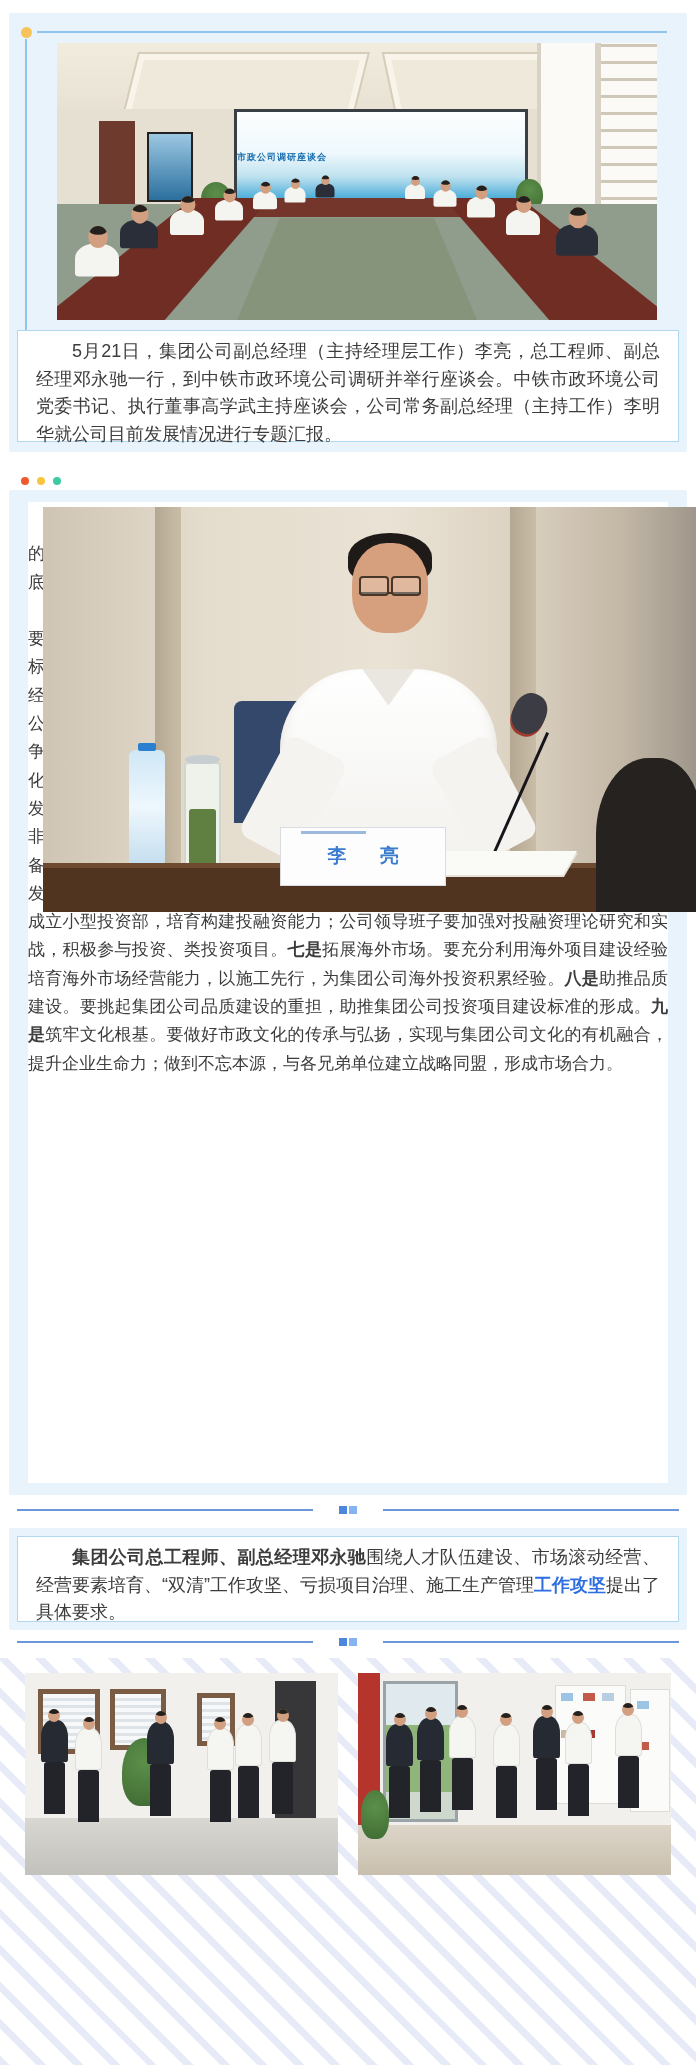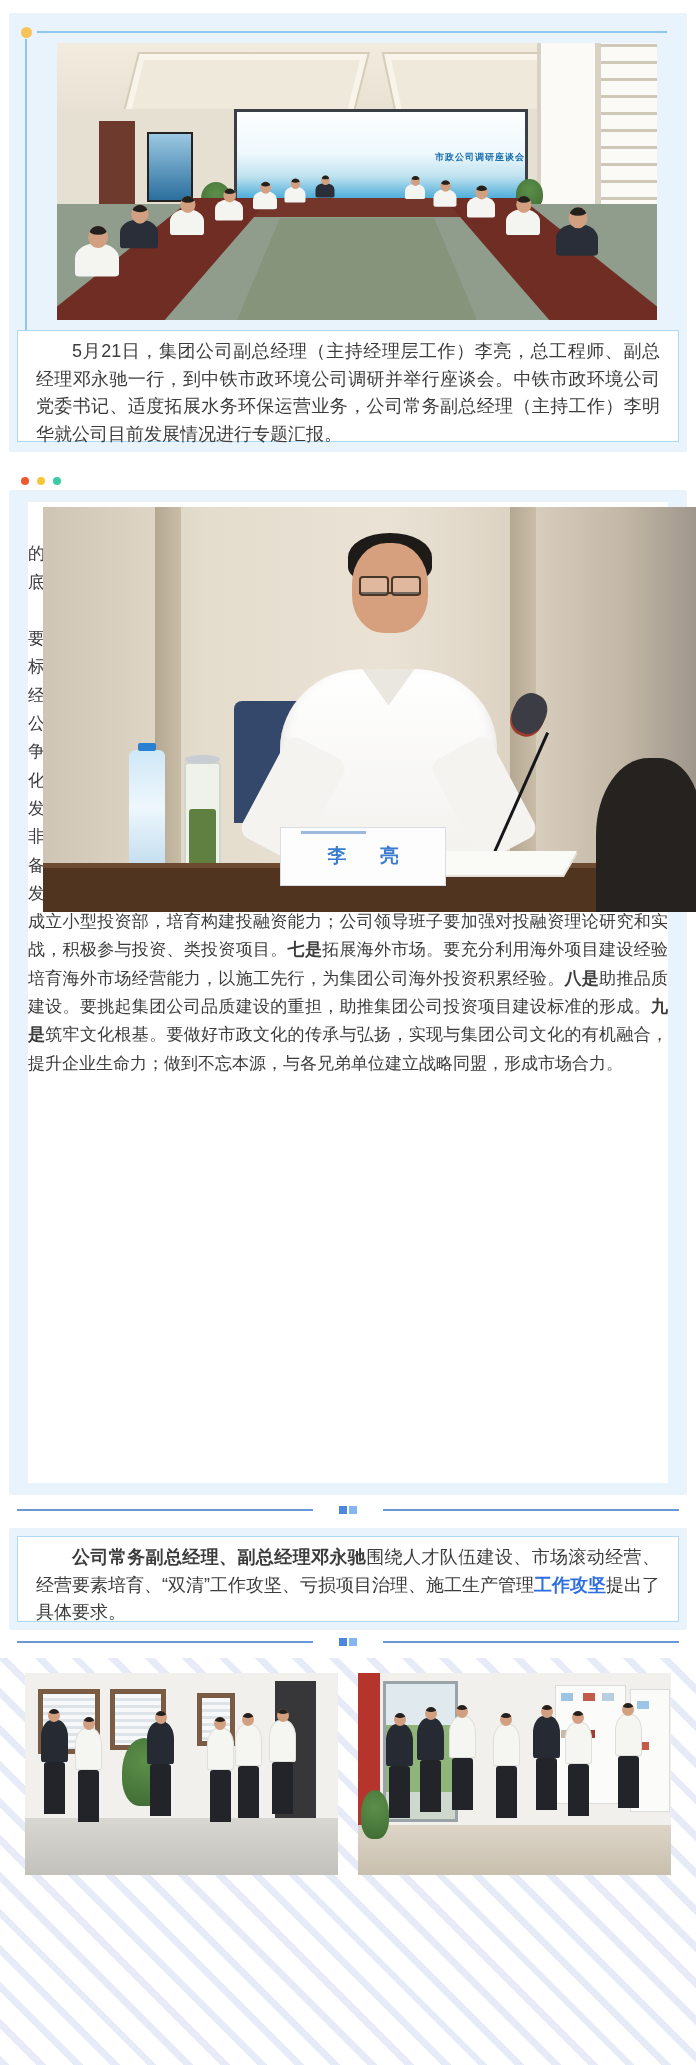--- a/index.html
+++ b/index.html
@@ -44,21 +44,21 @@
   .ph1{left:48px;top:30px;width:600px;height:277px;}
   .ph2{left:15px;top:5px;width:610px;height:405px;padding-left:48px;}
   .ph3{left:25px;top:15px;width:313px;height:202px;}
   .ph4{left:358px;top:15px;width:313px;height:202px;}
   .abs{position:absolute;}
   
   .mr-ceil{left:0;top:0;width:100%;height:42%;background:linear-gradient(180deg,#f2ecdf,#e0d9cb);}
   .mr-panel{border:6px solid #f8f4ea;outline:2px solid #d5ccba;background:#efe9db;}
   .mr-wall{left:0;top:24%;width:100%;height:40%;background:#e6e0d2;}
   .mr-screen{left:30%;top:25%;width:48%;height:33%;background:linear-gradient(180deg,#fdfefe 0%,#eef8fd 45%,#bfe2ef 70%,#2f9fd4 100%);
-     box-shadow:0 0 0 3px #3a3f46;display:flex;align-items:center;justify-content:flex-end;}
+     box-shadow:0 0 0 3px #3a3f46;display:flex;align-items:center;justify-content:flex-start;}
   .mr-screen span{font-size:9px;color:#1a6fae;letter-spacing:1px;font-weight:bold;}
   .mr-door{left:7%;top:28%;width:6%;height:36%;background:#6e3a2e;}
   .mr-tv{left:15%;top:32%;width:7%;height:24%;background:linear-gradient(180deg,#9cc8e2,#2b6f9e);border:2px solid #222;}
   .mr-win{top:0;height:68%;background:#fbfaf6;border-left:4px solid #d8d2c4;border-right:4px solid #d8d2c4;}
   .mr-carpet{left:0;top:58%;width:100%;height:42%;background:#909c8c;}
   .mr-railC{left:26%;top:56%;width:48%;height:7%;background:#74352a;}
   .mr-railL{left:-4%;top:56%;width:46%;height:46%;background:#6f2d23;clip-path:polygon(58% 0,86% 0,46% 100%,0 100%);}
   .mr-railR{right:-4%;top:56%;width:46%;height:46%;background:#6f2d23;clip-path:polygon(14% 0,42% 0,100% 100%,54% 100%);}
   .mr-floorin{left:30%;top:63%;width:40%;height:37%;background:#87947c;clip-path:polygon(18% 0,82% 0,100% 100%,0 100%);}
   .plant{background:radial-gradient(circle at 50% 35%,#5c8f4a,#3f6b33);border-radius:50% 50% 40% 40%;}
@@ -188,21 +188,21 @@
           <div class="h"></div>
           <div class="s"></div>
         </div>
       <div class="ps d" style="left:85%;top:64%;transform:scale(2.1);">
           <div class="h"></div>
           <div class="s"></div>
         </div>
     </div>
 
     <div class="whitebox tb1">
-      <p class="bigtext">5月21日，集团公司副总经理（主持经理层工作）李亮，总工程师、副总经理邓永驰一行，到中铁市政环境公司调研并举行座谈会。中铁市政环境公司党委书记、适度拓展水务环保运营业务，公司常务副总经理（主持工作）李明华就公司目前发展情况进行专题汇报。</p>
+      <p class="bigtext">5月21日，集团公司副总经理（主持经理层工作）李亮，总工程师、副总经理邓永驰一行，到中铁市政环境公司调研并举行座谈会。中铁市政环境公司党委书记、执行董事高学武主持座谈会，公司常务副总经理（主持工作）李明华就公司目前发展情况进行专题汇报。</p>
     </div>
   </section>
 
   <div class="dots3">
     <span style="background:#ee5a2d"></span>
     <span style="background:#f7c63c"></span>
     <span style="background:#3dcba4"></span>
   </div>
 
   <section class="card card2">
@@ -245,21 +245,21 @@
     <span class="ln"></span>
     <span class="gap">
         <span class="sq1"></span>
         <span class="sq2"></span>
       </span>
     <span class="ln"></span>
   </div>
 
   <section class="card card3">
     <div class="whitebox tb3">
-      <p class="bigtext"><span class="seg-b">公司常务副总经理、副总经理邓永驰</span><span>围绕人才队伍建设、市场滚动经营、经营要素培育、“双清”工作攻坚、亏损项目治理、施工生产管理</span><span class="seg-blue">工作攻坚</span><span>提出了具体要求。</span></p>
+      <p class="bigtext"><span class="seg-b">集团公司总工程师、副总经理邓永驰</span><span>围绕人才队伍建设、市场滚动经营、经营要素培育、“双清”工作攻坚、亏损项目治理、施工生产管理</span><span class="seg-blue">工作攻坚</span><span>提出了具体要求。</span></p>
     </div>
   </section>
 
   <div class="divider div2">
     <span class="ln"></span>
     <span class="gap">
         <span class="sq1"></span>
         <span class="sq2"></span>
       </span>
     <span class="ln"></span>

